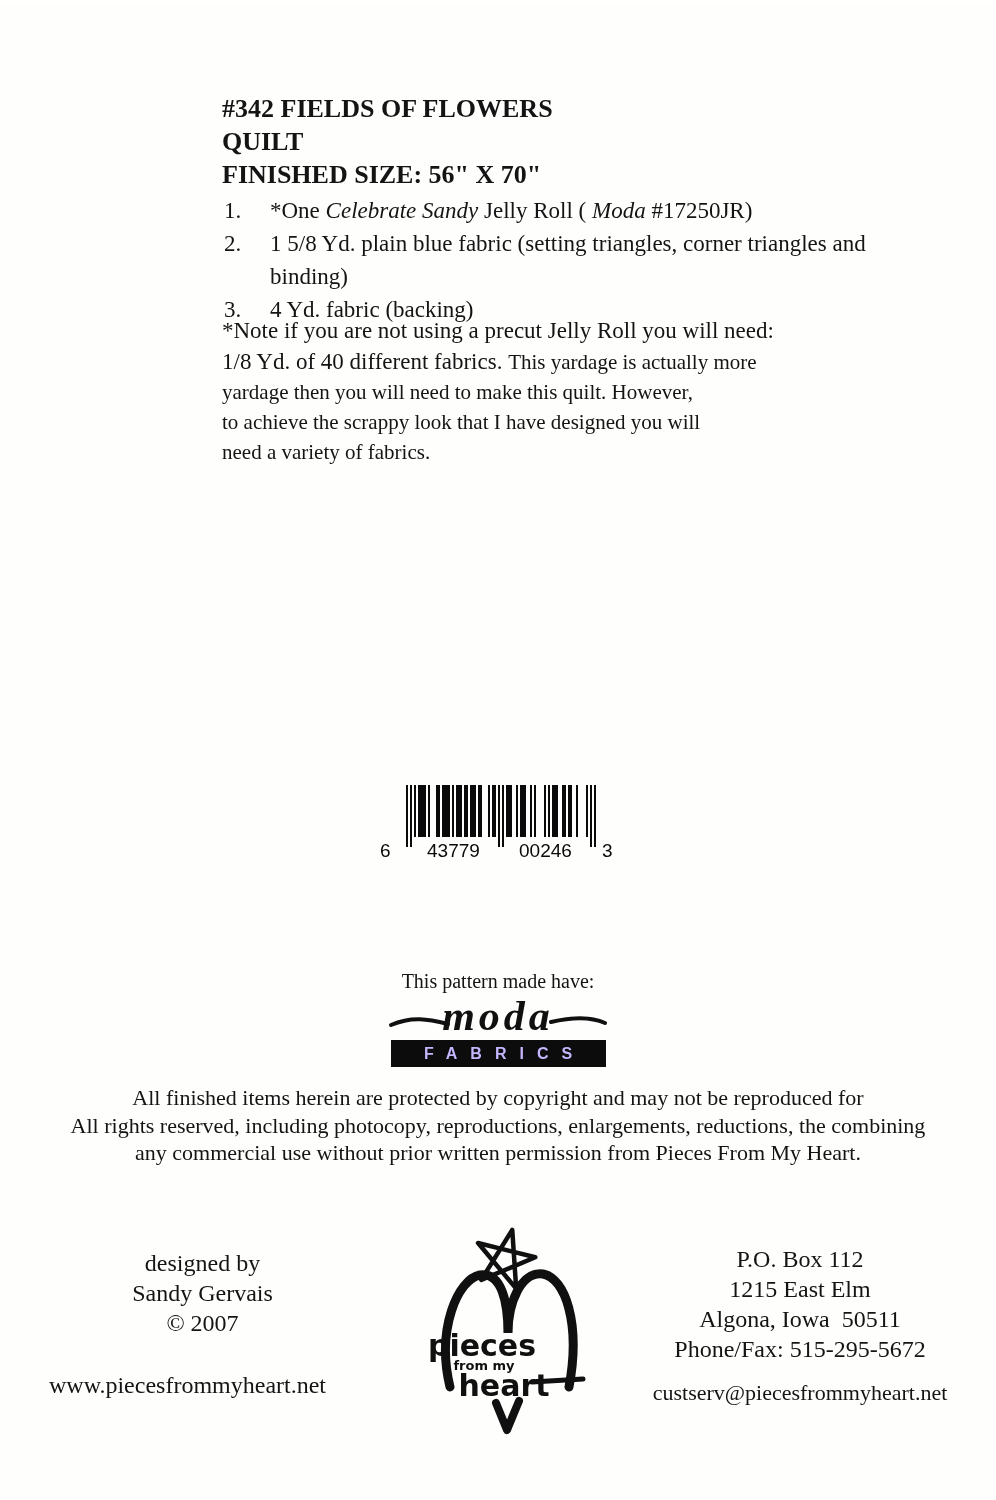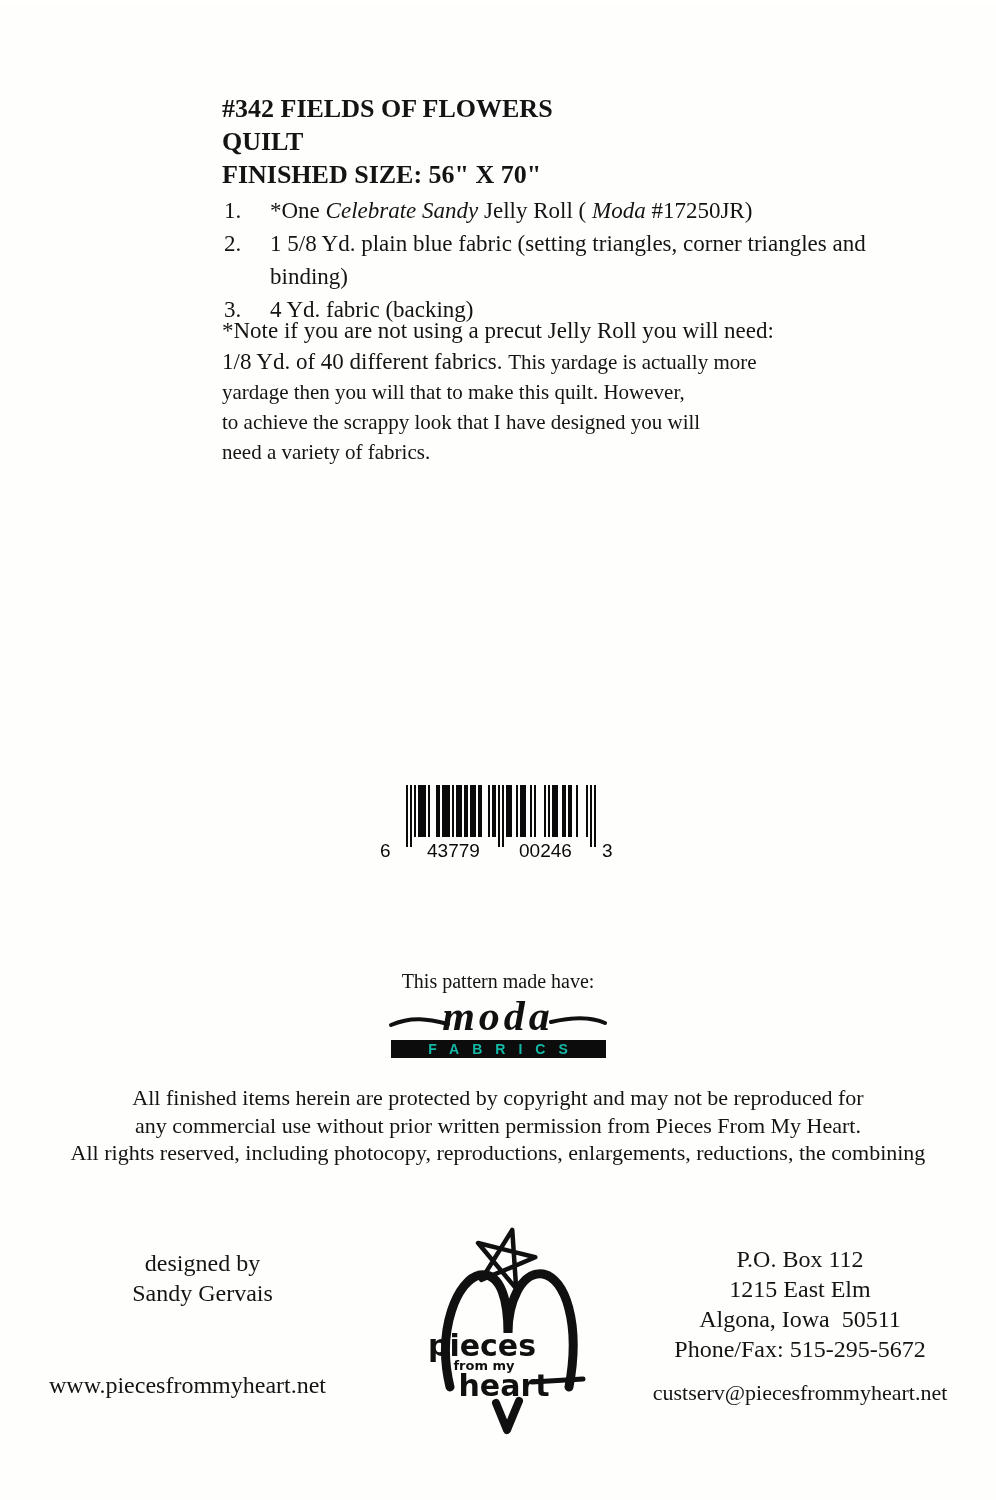--- a/index.html
+++ b/index.html
@@ -32,23 +32,23 @@
   .m.b { background:#0a0a0a; }
   .m.tall { height:62px; }
   .bc-digit { position:absolute; top:55px; font-family:"Liberation Sans", sans-serif; font-size:19px; color:#0a0a0a; }
   .bc-d0 { left:-26px; } .bc-d1 { left:21px; } .bc-d2 { left:113px; } .bc-d3 { left:196px; }
 
   
   .made-with { position:absolute; left:0; right:0; top:966px; text-align:center; font-size:20px; }
   .moda-wrap { position:absolute; left:0; right:0; top:992px; display:flex; flex-direction:column; align-items:center; }
   .moda-script-svg { display:block; }
   .fabrics-bar {
-    width:215px; height:18px; background:#0c0c0c; color:#14b8a6;
+    width:215px; height:27px; background:#0c0c0c; color:#c4b5fd;
     display:flex; align-items:center; justify-content:center;
-    font-family:"Liberation Sans", sans-serif; font-weight:bold; font-size:14px;
+    font-family:"Liberation Sans", sans-serif; font-weight:bold; font-size:16px;
     letter-spacing:13px; text-indent:13px;
   }
 
   
   .copyright { position:absolute; left:0; right:0; top:1080px; text-align:center; font-size:22px; line-height:27.5px; }
 
   
   .designed { position:absolute; left:95px; top:1244px; width:215px; text-align:center; font-size:24px; line-height:30px; }
   .website  { position:absolute; left:49px; top:1368px; font-size:24px; }
   .address  { position:absolute; left:655px; top:1240px; width:290px; text-align:center; font-size:24px; line-height:30px; white-space:pre; }
@@ -78,21 +78,21 @@
       </div>
       <div class="material-row">
         <span class="material-num">3.</span>
         <span class="material-text"><span>4 Yd. fabric (backing)</span></span>
       </div>
     </div>
 
   <div class="note" id="note">
       <div class="note-line"><span class="lg">*Note if you are not using a precut Jelly Roll you will need:</span></div>
       <div class="note-line"><span class="lg">1/8 Yd. of 40 different fabrics. </span><span class="md">This yardage is actually more</span></div>
-      <div class="note-line"><span class="md">yardage then you will that to make this quilt. However,</span></div>
+      <div class="note-line"><span class="md">yardage then you will need to make this quilt. However,</span></div>
       <div class="note-line"><span class="md">to achieve the scrappy look that I have designed you will</span></div>
       <div class="note-line"><span class="md">need a variety of fabrics.</span></div>
     </div>
 
   <div class="barcode">
     <div class="bars" id="bars">
         <div class="m b tall"></div>
         <div class="m tall"></div>
         <div class="m b tall"></div>
         <div class="m"></div>
@@ -200,27 +200,28 @@
     <svg class="moda-script-svg" width="220" height="44" viewBox="0 0 220 44">
       <path d="M3,29 C24,20 40,23 60,28" fill="none" stroke="#101010" stroke-width="4" stroke-linecap="round"></path>
       <path d="M163,26 C188,20 206,22 217,27" fill="none" stroke="#101010" stroke-width="4" stroke-linecap="round"></path>
       <text x="110" y="34" text-anchor="middle" font-family="Liberation Serif, serif" font-style="italic" font-weight="bold" font-size="42" letter-spacing="4" fill="#101010">moda</text>
     </svg>
     <div class="fabrics-bar">FABRICS</div>
   </div>
 
   <div class="copyright" id="copyright">
       <div>All finished items herein are protected by copyright and may not be reproduced for</div>
+      <div>All rights reserved, including photocopy, reproductions, enlargements, reductions, the combining</div>
       <div>any commercial use without prior written permission from Pieces From My Heart.</div>
-      <div>All rights reserved, including photocopy, reproductions, enlargements, reductions, the combining</div>
     </div>
 
   <div class="designed" id="designed">
       <div>designed by</div>
       <div>Sandy Gervais</div>
+      <div>© 2007</div>
     </div>
 
   <div class="website">www.piecesfrommyheart.net</div>
 
   <div class="heart-logo">
     <svg width="170" height="222" viewBox="0 0 170 222">
       <path d="M85,12 L103,68 L55,33 L114,33 L67,68 Z" transform="rotate(14 85 42)" fill="none" stroke="#101010" stroke-width="4.5" stroke-linejoin="round"></path>
       <path d="M30,170 C16,112 38,62 60,58 C82,55 88,86 88,116 C88,86 101,54 123,57 C145,61 161,106 149,170" fill="none" stroke="#101010" stroke-width="9" stroke-linecap="round"></path>
       <text class="logo-text" x="62" y="139" text-anchor="middle" font-size="30">pieces</text>
       <text class="logo-text" x="64" y="153" text-anchor="middle" font-size="13">from my</text>

